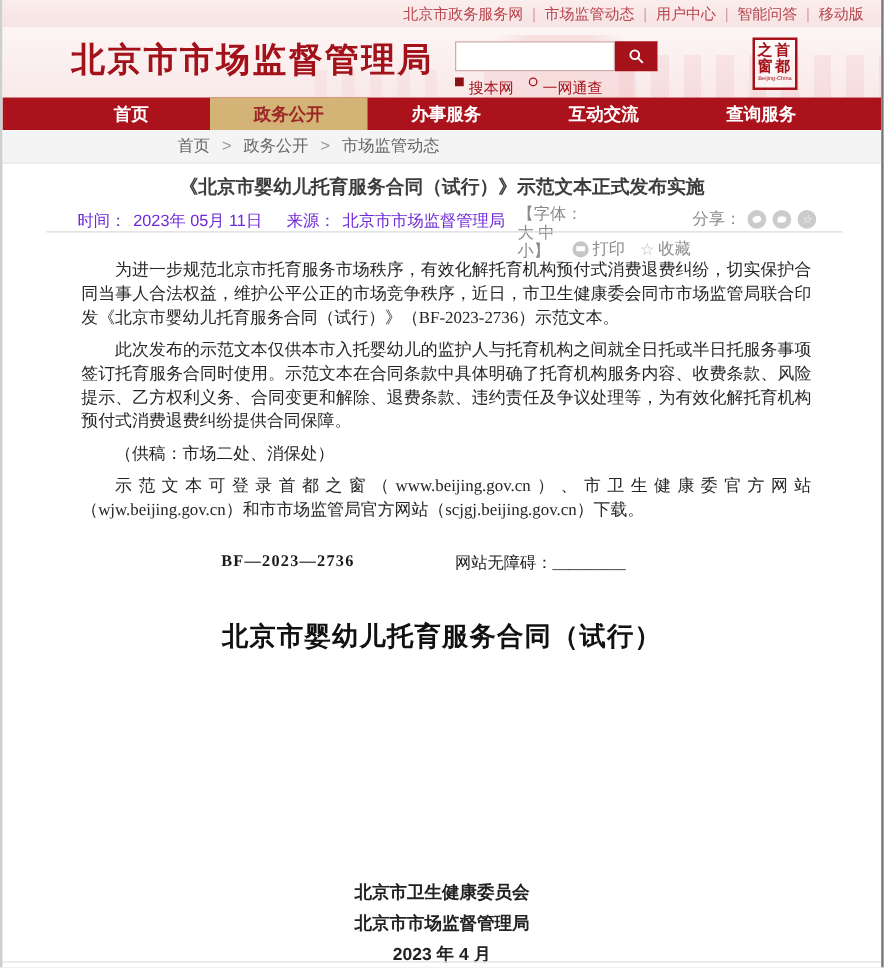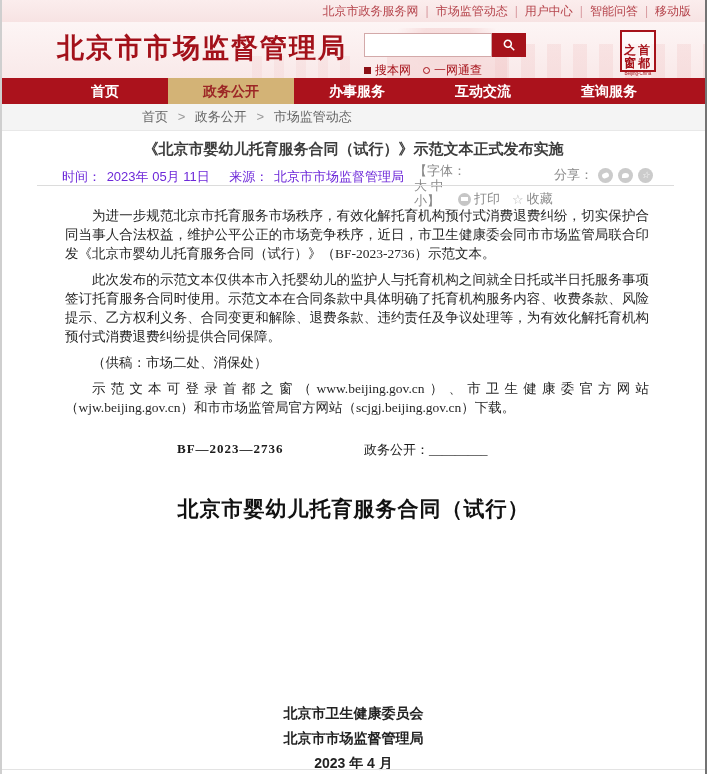--- a/index.html
+++ b/index.html
@@ -54,27 +54,27 @@
     outline: none; padding: 0 4px; font-size: 12px;
   }
   .search-btn {
     width: 34px; height: 24px; background: #a6121a; border: none; cursor: pointer;
     display: flex; align-items: center; justify-content: center;
   }
   .scope-row {
     position: absolute; left: 362px; top: 40px; display: flex; align-items: center;
     gap: 12px; font-size: 12px; color: #a6121a;
   }
-  .scope { display: flex; align-items: center; gap: 4px; cursor: pointer; }
+  .scope { display: flex; gap: 4px; cursor: pointer; }
   .bullet-filled { width: 7px; height: 7px; background: #8d1016; display: inline-block; }
   .bullet-empty { width: 7px; height: 7px; border: 1px solid #a6121a; border-radius: 50%; display: inline-block; }
   .stamp {
-    position: absolute; left: 618px; top: 8px; width: 36px; height: 42px;
+    position: absolute; left: 600px; top: 8px; width: 36px; height: 42px;
     border: 2px solid #a6121a; background: rgba(255,255,255,0.55);
-    color: #a6121a; text-align: center; padding-top: 12px;
+    color: #a6121a; text-align: center; padding-top: 2px;
   }
   .stamp-row { font-size: 12px; font-weight: bold; line-height: 13px; letter-spacing: 2px; }
   .stamp-cap { font-size: 5px; line-height: 7px; transform: scale(0.9); }
 
   
   .nav {
     position: absolute; left: 0; top: 78px; width: 100%; height: 26px;
     background: #ab121c; display: flex; padding-left: 40px;
   }
   .nav-item {
@@ -270,21 +270,21 @@
 
   <div class="paragraphs">
     <p>为进一步规范北京市托育服务市场秩序，有效化解托育机构预付式消费退费纠纷，切实保护合同当事人合法权益，维护公平公正的市场竞争秩序，近日，市卫生健康委会同市市场监管局联合印发《北京市婴幼儿托育服务合同（试行）》（BF-2023-2736）示范文本。</p>
     <p>此次发布的示范文本仅供本市入托婴幼儿的监护人与托育机构之间就全日托或半日托服务事项签订托育服务合同时使用。示范文本在合同条款中具体明确了托育机构服务内容、收费条款、风险提示、乙方权利义务、合同变更和解除、退费条款、违约责任及争议处理等，为有效化解托育机构预付式消费退费纠纷提供合同保障。</p>
     <p>（供稿：市场二处、消保处）</p>
     <p>示范文本可登录首都之窗（www.beijing.gov.cn）、市卫生健康委官方网站（wjw.beijing.gov.cn）和市市场监管局官方网站（scjgj.beijing.gov.cn）下载。</p>
   </div>
 
   <div class="doc-code-row">
     <span class="doc-code">BF—2023—2736</span>
-    <span class="doc-contract"><span>政务公开：</span><span>_________</span></span>
+    <span class="doc-contract"><span>网站无障碍：</span><span>_________</span></span>
   </div>
 
   <div class="doc-title">北京市婴幼儿托育服务合同（试行）</div>
 
   <div class="doc-footer">
     <div>北京市卫生健康委员会</div>
     <div>北京市市场监督管理局</div>
     <div>2023 年 4 月</div>
   </div>
 

